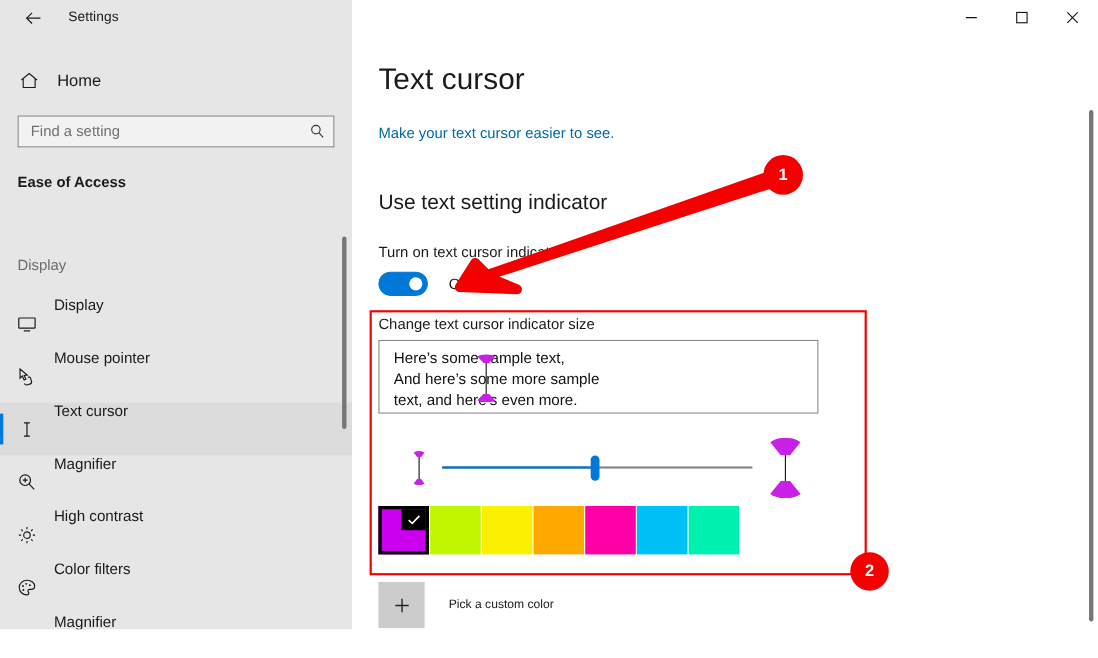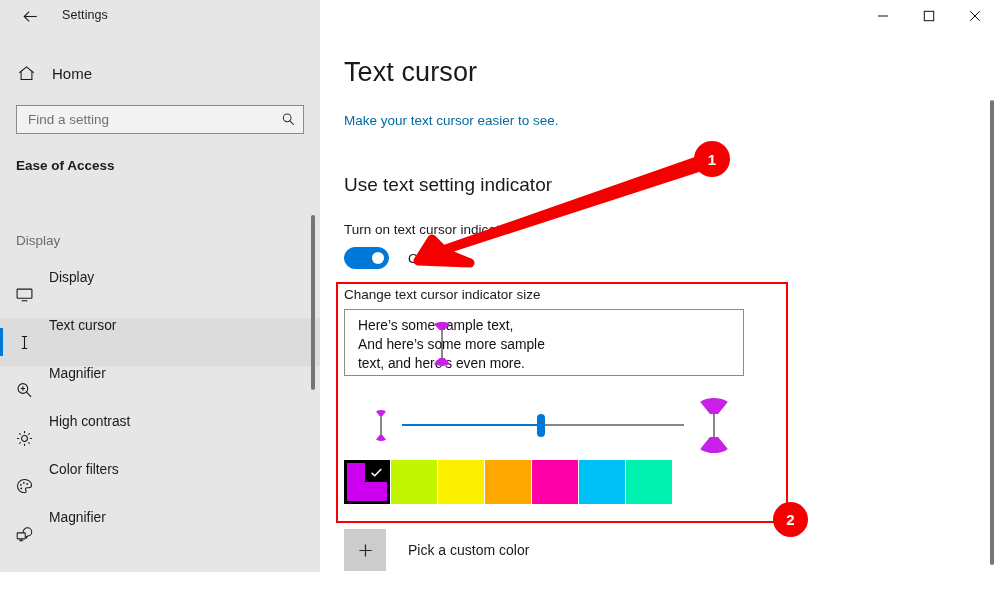--- a/index.html
+++ b/index.html
@@ -363,21 +363,21 @@
   .custom-plus {
     width: 42px; height: 42px;
     background: #cccccc;
     display: flex;
     align-items: center;
     justify-content: center;
     color: #222;
   }
   .custom-text {
     margin-left: 22px;
-    font-size: 14px;
+    font-size: 11px;
     color: #1a1a1a;
   }
   .main-scroll {
     position: absolute;
     right: 4px;
     top: 68px;
     width: 4px;
     height: 465px;
     background: #767676;
     border-radius: 2px;
@@ -446,20 +446,29 @@
       <div class="navitem">
         <span class="nav-icon">
           <svg width="19" height="19" viewBox="0 0 20 20" fill="none" stroke="currentColor" stroke-width="1.15">
             <rect x="2.2" y="4.3" width="15.6" height="9.6" rx="0.6"></rect>
             <path d="M7 16.6 H13"></path>
           </svg>
         </span>
         <span class="nav-label">Display</span>
       </div>
 
+      <div class="navitem">
+        <span class="nav-icon">
+          <svg width="19" height="19" viewBox="0 0 20 20" fill="none" stroke="currentColor" stroke-width="1.1">
+            <path d="M3.4 2.6 L3.4 11.4 L5.6 9.3 L7.3 13.2 L9 12.4 L7.4 8.7 L10.3 8.4 Z"></path>
+            <path d="M11 10.6 c1.1-.6 2.1-.2 2.4 .7 l.9 2.6 c.5 1.4 -.3 2.7 -1.7 3.2 l-2 .6 c-1.3 .4 -2.5 -.1 -3.1 -1.2"></path>
+          </svg>
+        </span>
+        <span class="nav-label">Mouse pointer</span>
+      </div>
 
       <div class="navitem selected">
         <span class="nav-icon">
           <svg width="19" height="19" viewBox="0 0 20 20" fill="none" stroke="currentColor" stroke-width="1.15">
             <path d="M7.2 3.7 H12.8"></path>
             <path d="M10 3.7 V16.3"></path>
             <path d="M7.2 16.3 H12.8"></path>
           </svg>
         </span>
         <span class="nav-label">Text cursor</span>

